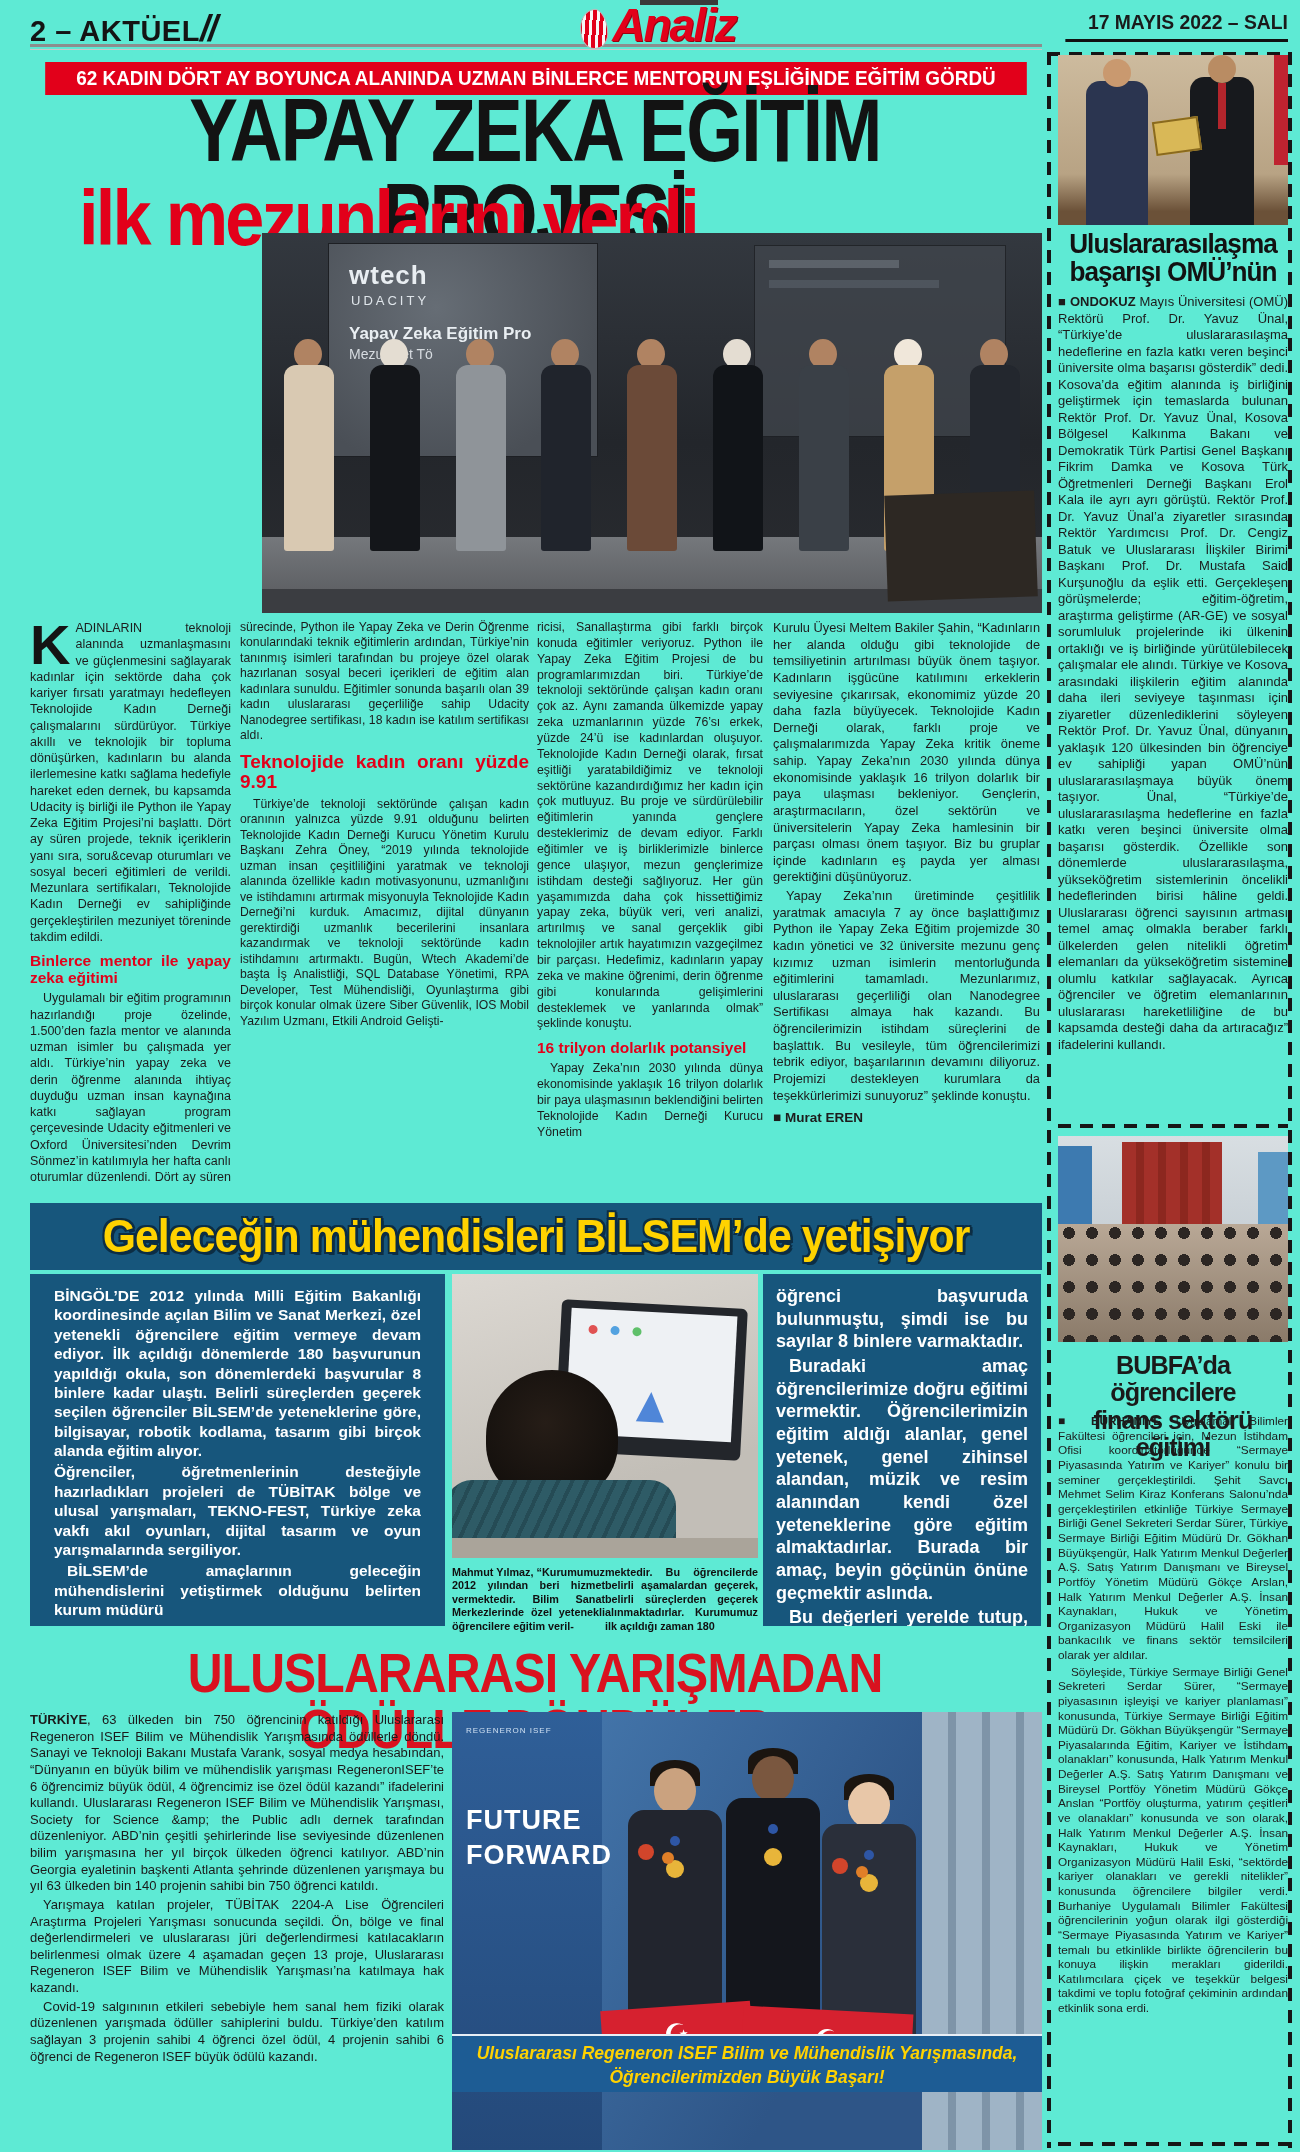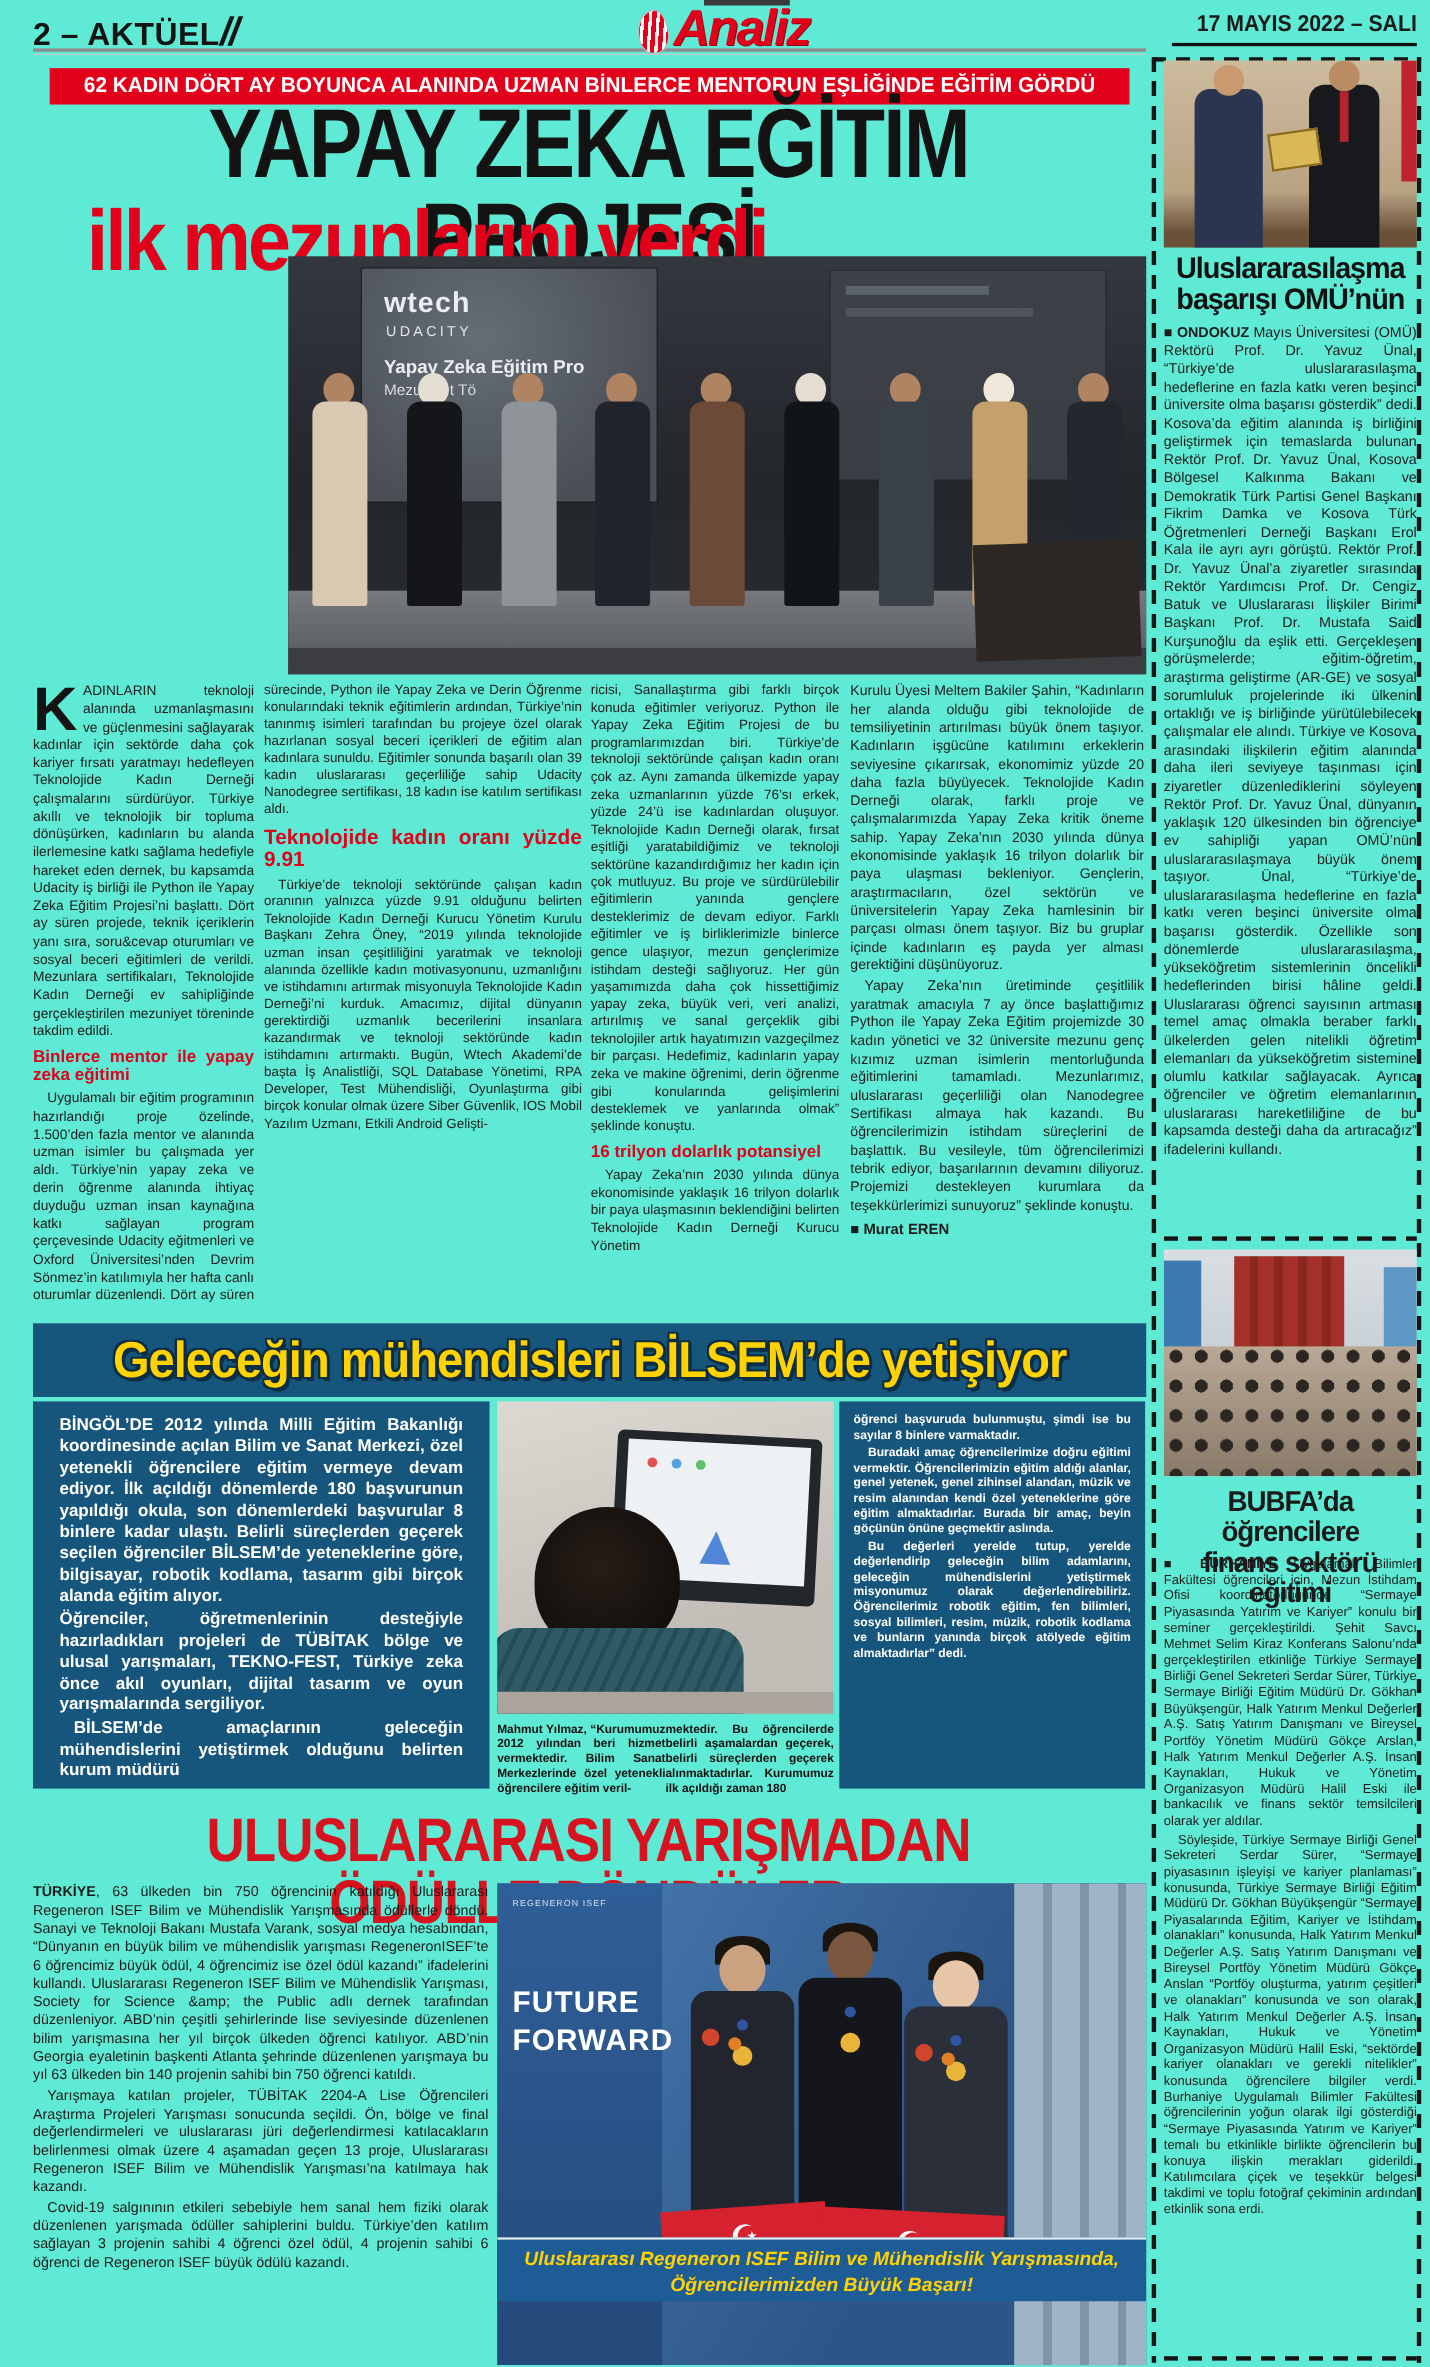--- a/index.html
+++ b/index.html
@@ -76,21 +76,21 @@
   .sub3{font-size:15.5px;}
   .byline{font-weight:700;margin-top:5px;font-size:13.5px;}
 
   
   .bilsem-banner{left:30px;top:1203px;width:1012px;height:67px;background:#17567c;overflow:hidden;}
   .bilsem-banner span{display:block;text-align:center;font-size:46px;font-weight:900;color:#ffd200;
       letter-spacing:-1px;line-height:66px;transform:scaleX(.93);transform-origin:center top;
       text-shadow:3px 3px 0 #0c2d44,-2px -2px 0 #0c2d44,2px -2px 0 #0c2d44,-2px 2px 0 #0c2d44,3px 0 0 #0c2d44;}
   .bluebox{background:#17567c;color:#fff;font-weight:600;overflow:hidden;}
   .bilsem-left{left:30px;top:1274px;width:415px;height:352px;padding:12px 24px;box-sizing:border-box;font-size:15.5px;line-height:1.25;}
-  .bilsem-right{left:763px;top:1274px;width:278px;height:352px;padding:11px 13px;box-sizing:border-box;font-size:11px;line-height:1.26;}
+  .bilsem-right{left:763px;top:1274px;width:278px;height:352px;padding:11px 13px;box-sizing:border-box;font-size:18px;line-height:1.26;}
   .bilsem-photo{left:452px;top:1274px;width:306px;height:284px;background:linear-gradient(165deg,#dcd8d2,#c2beb7 70%);overflow:hidden;}
   .bp-monitor{position:absolute;right:14px;top:30px;width:186px;height:152px;background:#23262b;border-radius:6px;transform:rotate(3deg);}
   .bp-screen{position:absolute;left:10px;top:8px;width:166px;height:126px;background:#eef1f4;}
   .bp-dot{position:absolute;width:9px;height:9px;border-radius:50%;}
   .bp-tri{position:absolute;left:70px;bottom:16px;width:0;height:0;border-left:14px solid transparent;border-right:14px solid transparent;border-bottom:30px solid #4f86d8;}
   .bp-head{position:absolute;left:34px;top:96px;width:132px;height:132px;border-radius:50% 50% 44% 44%;background:radial-gradient(circle at 45% 40%,#261d17,#14100d 70%);}
   .bp-shoulder{position:absolute;left:-6px;top:206px;width:230px;height:84px;border-radius:26px 26px 0 0;
       background:repeating-linear-gradient(115deg,#2e5b66 0 9px,#254b55 9px 13px);}
   .bp-desk{position:absolute;left:0;bottom:0;width:100%;height:20px;background:#aaa49a;}
   .bilsem-caption{left:452px;top:1566px;width:306px;display:flex;font-size:10.8px;font-weight:700;line-height:1.25;color:#101010;}
@@ -247,21 +247,21 @@
     <p>Kurulu Üyesi Meltem Bakiler Şahin, “Kadınların her alanda olduğu gibi teknolojide de temsiliyetinin artırılması büyük önem taşıyor. Kadınların işgücüne katılımını erkeklerin seviyesine çıkarırsak, ekonomimiz yüzde 20 daha fazla büyüyecek. Teknolojide Kadın Derneği olarak, farklı proje ve çalışmalarımızda Yapay Zeka kritik öneme sahip. Yapay Zeka’nın 2030 yılında dünya ekonomisinde yaklaşık 16 trilyon dolarlık bir paya ulaşması bekleniyor. Gençlerin, araştırmacıların, özel sektörün ve üniversitelerin Yapay Zeka hamlesinin bir parçası olması önem taşıyor. Biz bu gruplar içinde kadınların eş payda yer alması gerektiğini düşünüyoruz.</p>
     <p class="indent parabreak">Yapay Zeka’nın üretiminde çeşitlilik yaratmak amacıyla 7 ay önce başlattığımız Python ile Yapay Zeka Eğitim projemizde 30 kadın yönetici ve 32 üniversite mezunu genç kızımız uzman isimlerin mentorluğunda eğitimlerini tamamladı. Mezunlarımız, uluslararası geçerliliği olan Nanodegree Sertifikası almaya hak kazandı. Bu öğrencilerimizin istihdam süreçlerini de başlattık. Bu vesileyle, tüm öğrencilerimizi tebrik ediyor, başarılarının devamını diliyoruz. Projemizi destekleyen kurumlara da teşekkürlerimizi sunuyoruz” şeklinde konuştu.</p>
     <div class="byline">■ Murat EREN</div>
   </div>
 
   <div class="abs bilsem-banner">
     <span>Geleceğin mühendisleri BİLSEM’de yetişiyor</span>
   </div>
   <div class="abs bluebox bilsem-left just">
     <p>BİNGÖL’DE 2012 yılında Milli Eğitim Bakanlığı koordinesinde açılan Bilim ve Sanat Merkezi, özel yetenekli öğrencilere eğitim vermeye devam ediyor. İlk açıldığı dönemlerde 180 başvurunun yapıldığı okula, son dönemlerdeki başvurular 8 binlere kadar ulaştı. Belirli süreçlerden geçerek seçilen öğrenciler BİLSEM’de yeteneklerine göre, bilgisayar, robotik kodlama, tasarım gibi birçok alanda eğitim alıyor.</p>
-    <p class="parabreak">Öğrenciler, öğretmenlerinin desteğiyle hazırladıkları projeleri de TÜBİTAK bölge ve ulusal yarışmaları, TEKNO-FEST, Türkiye zeka önce akıl oyunları, dijital tasarım ve oyun yarışmalarında sergiliyor.</p>
+    <p class="parabreak">Öğrenciler, öğretmenlerinin desteğiyle hazırladıkları projeleri de TÜBİTAK bölge ve ulusal yarışmaları, TEKNO-FEST, Türkiye zeka vakfı akıl oyunları, dijital tasarım ve oyun yarışmalarında sergiliyor.</p>
     <p class="indent parabreak">BİLSEM’de amaçlarının geleceğin mühendislerini yetiştirmek olduğunu belirten kurum müdürü</p>
   </div>
   <div class="abs bilsem-photo">
     <div class="bp-monitor">
       <div class="bp-screen">
         <span class="bp-dot" style="left:18px;top:16px;background:#e05252;"></span>
         <span class="bp-dot" style="left:40px;top:16px;background:#53a2e0;"></span>
         <span class="bp-dot" style="left:62px;top:16px;background:#5fc06a;"></span>
         <span class="bp-tri"></span>
       </div>

